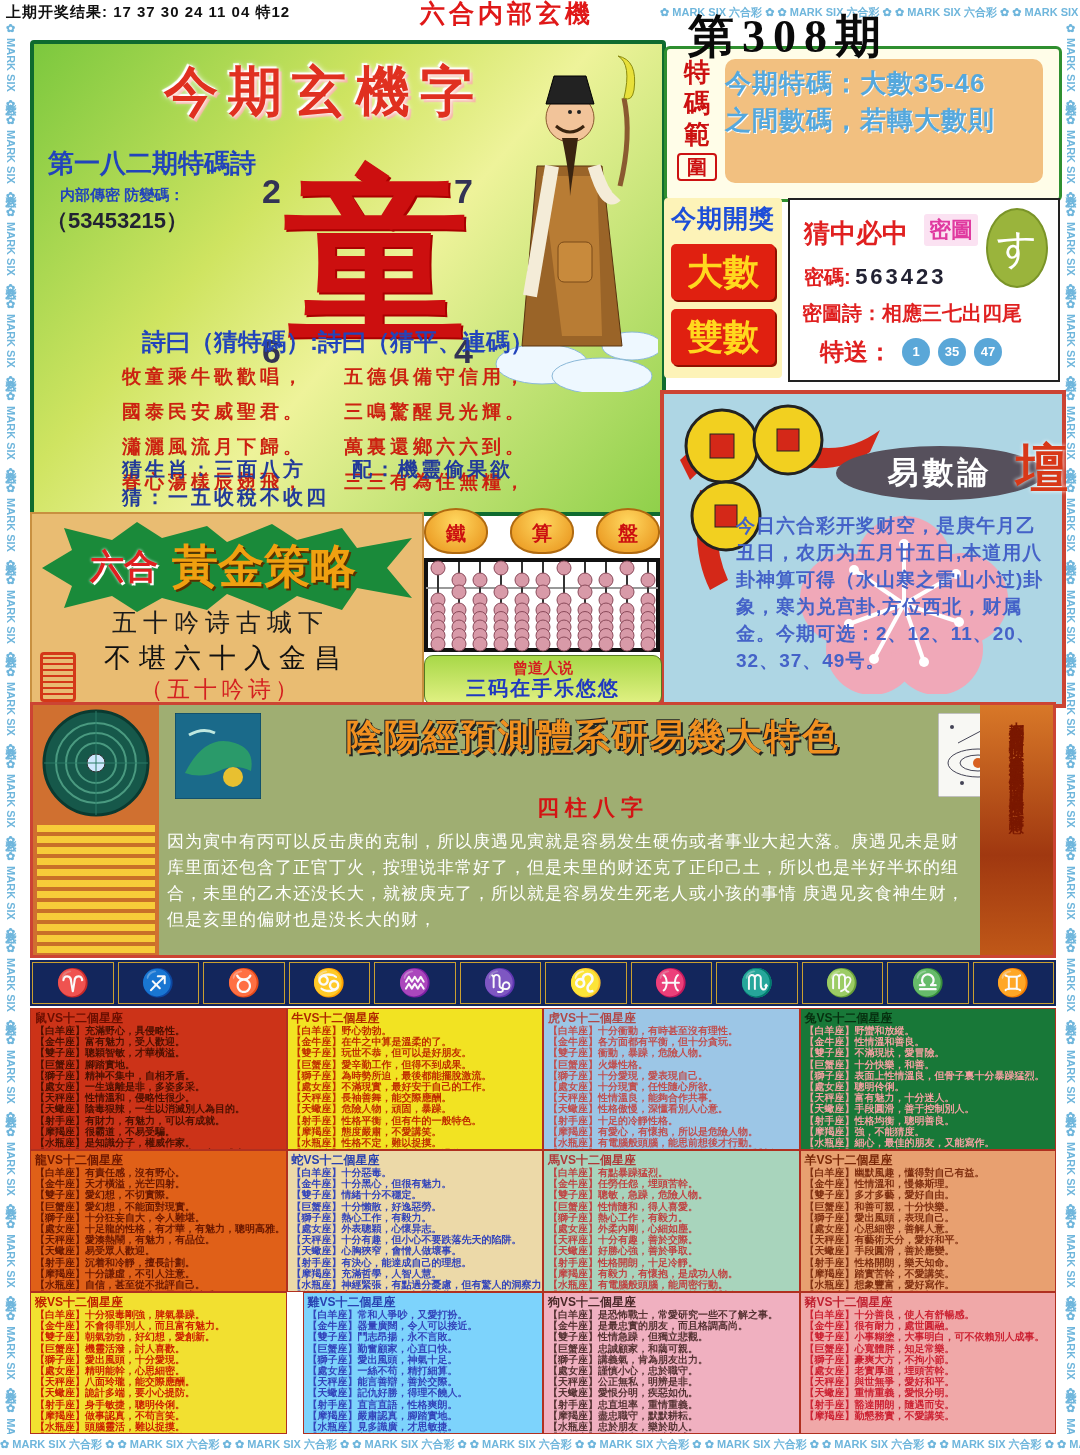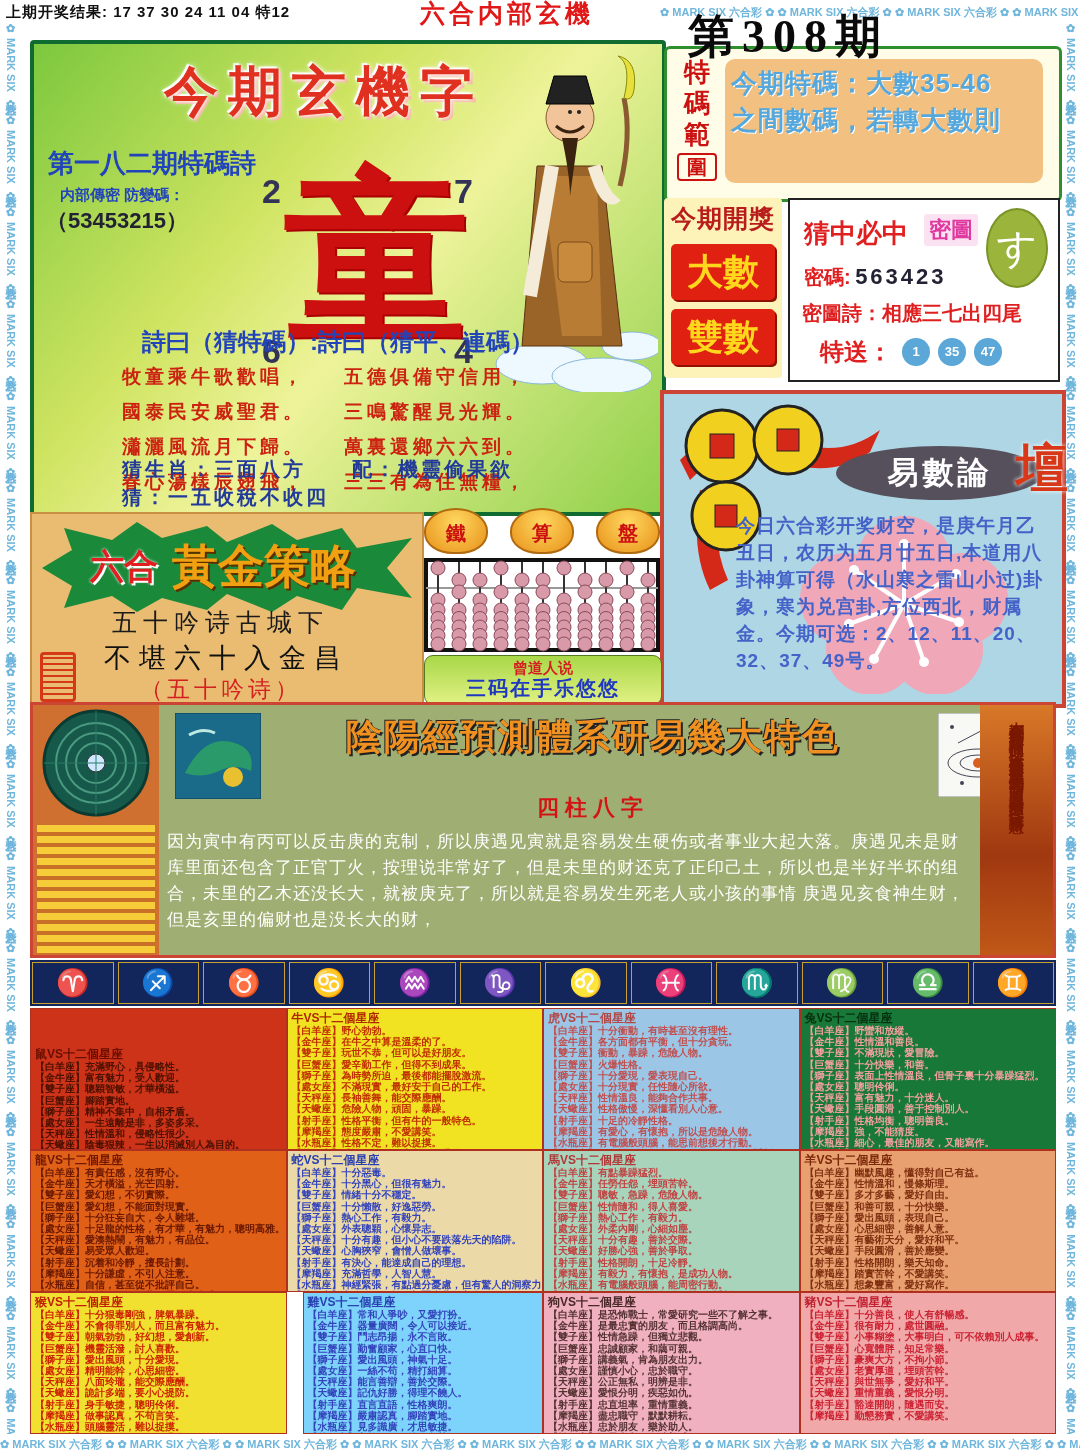--- a/index.html
+++ b/index.html
@@ -24,26 +24,26 @@
   .guess{color:#223a9a;font-weight:bold;font-size:20px;letter-spacing:3px;}
   .big-char{font-size:185px;font-weight:bold;color:#cc0f0f;line-height:1;font-family:"Liberation Serif",serif;
             text-shadow:2px 2px 0 #a00;}
   .corner-num{font-size:34px;font-weight:bold;color:#333355;}
   
   .range{left:664px;top:46px;width:392px;height:150px;background:#fffdе8;background:#fffde8;
          border:3px solid #2f8f2f;border-radius:6px;}
   .range-vert{left:10px;top:8px;width:40px;text-align:center;}
   .range-vert div{font-size:26px;font-weight:bold;color:#cc1111;line-height:31px;}
   .range-vert .stamp{border:2px solid #cc1111;border-radius:4px;font-size:20px;line-height:24px;margin-top:3px;}
-  .range-panel{left:58px;top:10px;width:318px;height:124px;background:#f2c080;border-radius:10px;padding:6px 6px;box-sizing:border-box;}
+  .range-panel{left:58px;top:10px;width:318px;height:124px;background:#f2c080;border-radius:10px;padding:6px 0;box-sizing:border-box;}
   .range-panel div{color:#55a8dd;font-weight:bold;font-size:26px;line-height:37px;letter-spacing:1px;
                    text-shadow:1px 1px 0 #fff;}
   
   .draw-left{left:664px;top:198px;width:118px;height:180px;background:#fdf3b8;border-radius:4px;text-align:center;}
-  .draw-title{color:#b91c1c;font-size:25px;font-weight:bold;letter-spacing:1px;margin-top:4px;}
+  .draw-title{color:#1d4ed8;font-size:25px;font-weight:bold;letter-spacing:1px;margin-top:4px;}
   .draw-box{margin:9px auto 0;width:104px;height:56px;background:#e02010;border-radius:5px;color:#ffd81e;
             font-size:36px;font-weight:bold;line-height:56px;box-shadow:2px 2px 0 #901000;}
   .draw-panel{left:788px;top:198px;width:268px;height:180px;background:#ffffff;border:2px solid #222;}
   .p-red{color:#e02020;font-weight:bold;}
   .p-mag{color:#e03aa0;font-weight:bold;}
   .mito{left:196px;top:8px;width:58px;height:76px;background:#9ab43c;border-radius:50%;color:#fff;
         font-size:40px;text-align:center;line-height:76px;border:2px solid #7a9428;}
   .balls{display:flex;gap:8px;}
   .ball{width:28px;height:28px;border-radius:50%;background:#5aa7d8;color:#fff;font-size:13px;font-weight:bold;
         text-align:center;line-height:28px;}
@@ -413,21 +413,21 @@
       <div class="icontile">♌</div>
       <div class="icontile">♓</div>
       <div class="icontile">♏</div>
       <div class="icontile">♍</div>
       <div class="icontile">♎</div>
       <div class="icontile">♊</div>
     </div>
 
   <div class="abs tables" id="tables">
       <div class="tbox" style="background: rgb(204, 51, 24);">
-        <div class="tt" style="color: rgb(106, 14, 0); margin-top: 36px;">鼠VS十二個星座</div>
+        <div class="tt" style="color: rgb(106, 14, 0);">鼠VS十二個星座</div>
         <div class="tl" style="color: rgb(74, 16, 0);">【白羊座】充滿野心，具侵略性。</div>
         <div class="tl" style="color: rgb(74, 16, 0);">【金牛座】富有魅力，受人歡迎。</div>
         <div class="tl" style="color: rgb(74, 16, 0);">【雙子座】聰穎智敏，才華橫溢。</div>
         <div class="tl" style="color: rgb(74, 16, 0);">【巨蟹座】腳踏實地。</div>
         <div class="tl" style="color: rgb(74, 16, 0);">【獅子座】精神不集中，自相矛盾。</div>
         <div class="tl" style="color: rgb(74, 16, 0);">【處女座】一生遠離是非，多姿多采。</div>
         <div class="tl" style="color: rgb(74, 16, 0);">【天秤座】性情溫和，侵略性很少。</div>
         <div class="tl" style="color: rgb(74, 16, 0);">【天蠍座】陰毒狠辣，一生以消滅別人為目的。</div>
         <div class="tl" style="color: rgb(74, 16, 0);">【射手座】有財力，有魅力，可以有成就。</div>
         <div class="tl" style="color: rgb(74, 16, 0);">【摩羯座】很霸道，不易受騙。</div>

